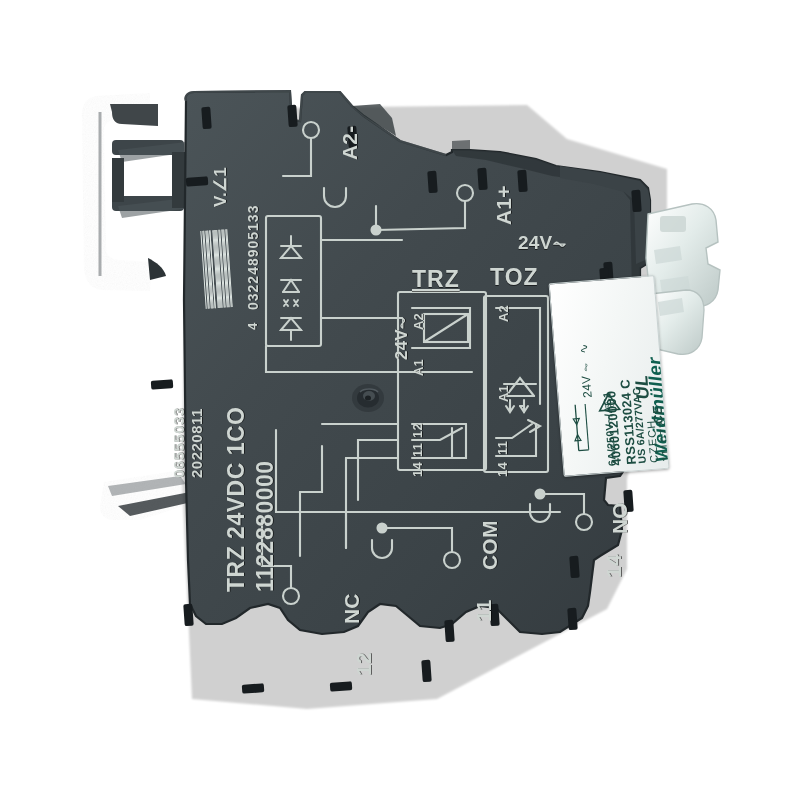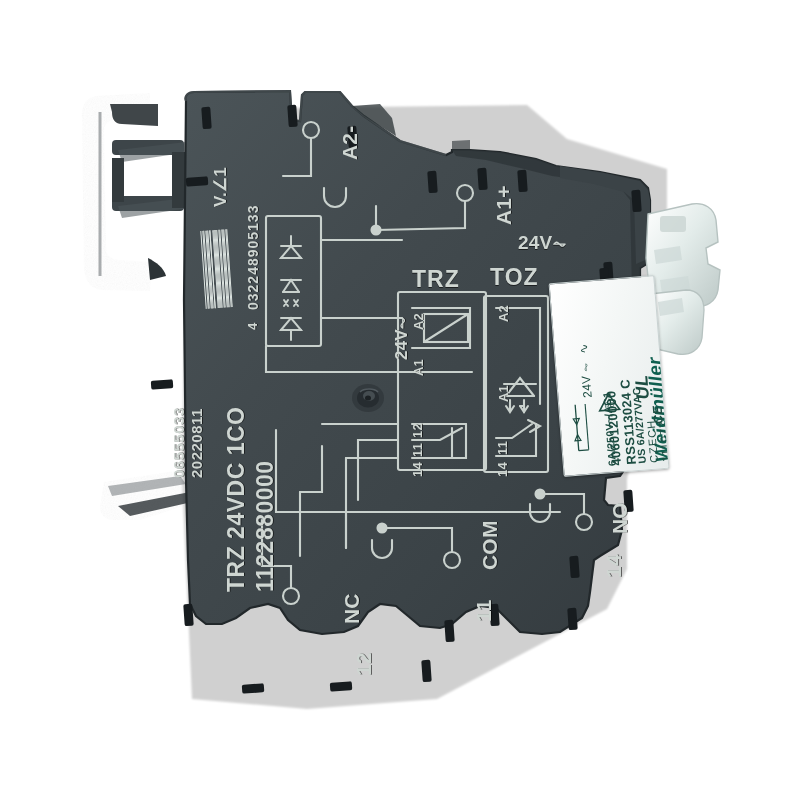--- a/index.html
+++ b/index.html
@@ -313,21 +313,21 @@
   <div class="silk rot90" style="left:210px;top:207px;font-size:17px;">V.∠1</div>
 
   <div class="silk rot90" style="left:338px;top:160px;font-size:21px;">A2-</div>
 
   <div class="silk rot90" style="left:492px;top:225px;font-size:21px;">A1+</div>
 
   <div class="silk" style="left:518px;top:232px;font-size:19px;"><span>24V</span><span style="letter-spacing:0;font-size:17px;">⏦</span></div>
 
   <div class="silk rot90" style="left:392px;top:360px;font-size:17px;"><span>24V</span><span style="font-size:15px;">⏦</span></div>
 
-  <div class="silk" style="left:412px;top:266px;font-size:23px;letter-spacing:1px;">TRZ</div>
+  <div class="silk" style="left:412px;top:266px;font-size:23px;letter-spacing:1px;text-decoration:underline;">TRZ</div>
   <div class="silk" style="left:490px;top:264px;font-size:23px;letter-spacing:1px;">TOZ</div>
 
   <div class="silk rot90" style="left:411px;top:330px;font-size:13px;">A2</div>
   <div class="silk rot90" style="left:411px;top:376px;font-size:13px;">A1</div>
   <div class="silk rot90" style="left:410px;top:438px;font-size:13px;">12</div>
   <div class="silk rot90" style="left:410px;top:457px;font-size:13px;">11</div>
   <div class="silk rot90" style="left:410px;top:477px;font-size:13px;">14</div>
 
   <div class="silk rot90" style="left:496px;top:322px;font-size:13px;">A2</div>
   <div class="silk rot90" style="left:496px;top:402px;font-size:13px;">A1</div>

